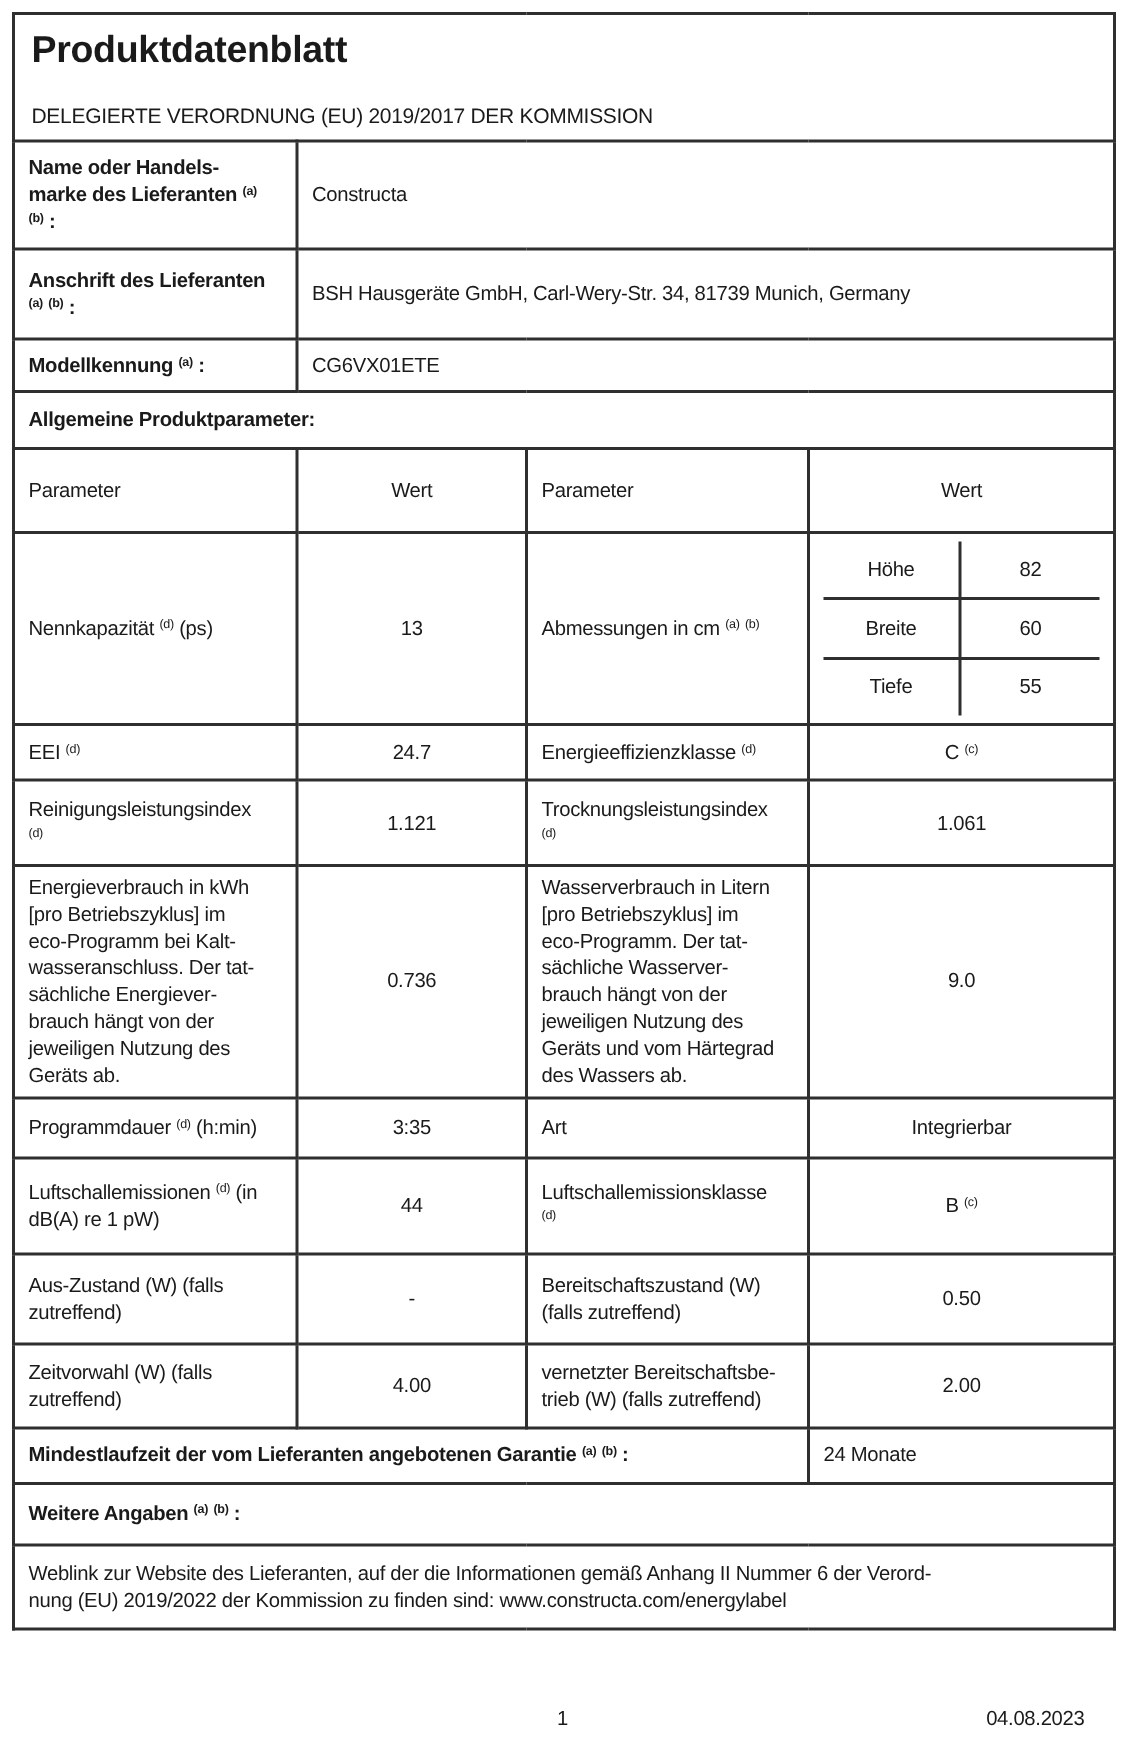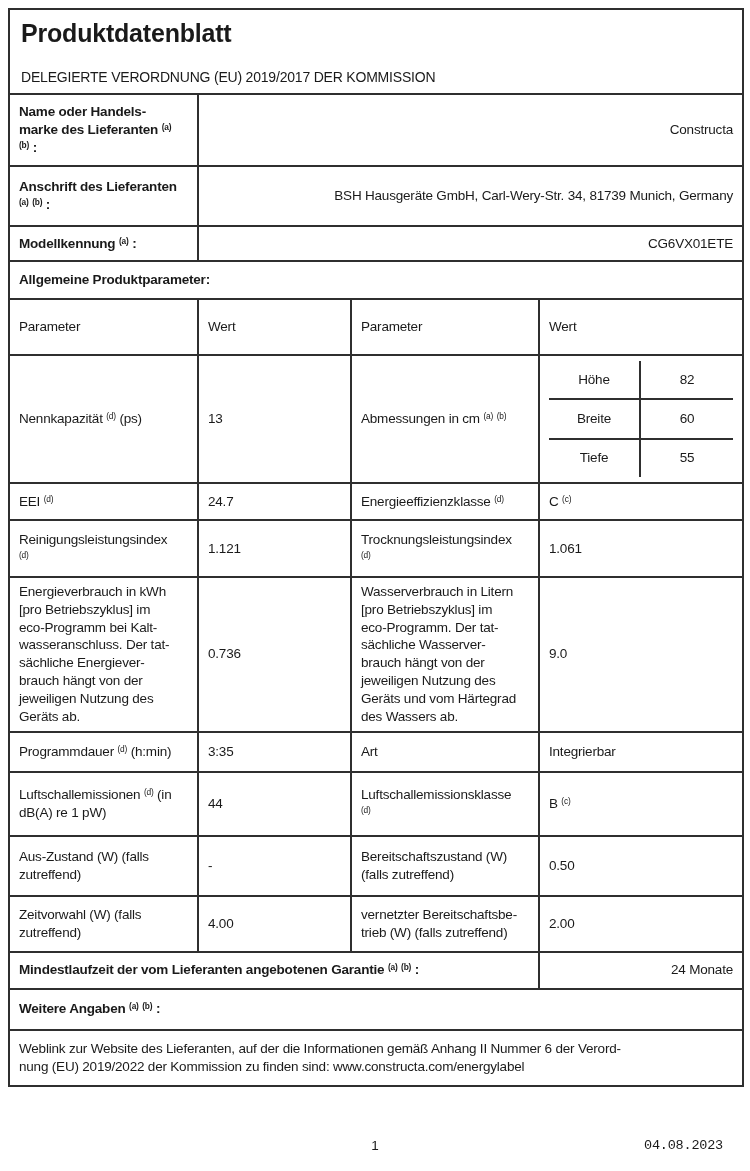--- a/index.html
+++ b/index.html
@@ -16,39 +16,39 @@
   }
   table.sheet{
     position:absolute;left:8px;top:8px;width:734px;
     border-collapse:collapse;table-layout:fixed;
     font-size:13.5px;line-height:1.32;
   }
   table.sheet td{
     border:2px solid var(--border);
     padding:5px 9px;vertical-align:middle;
   }
-  td.val{margin-left:15px;}
-  td.val-left{text-align:right;margin-top:40px;}
+  td.val{text-align:center;margin-left:15px;}
+  td.val-left{text-align:left;margin-top:40px;}
   .b{font-weight:bold;}
   sup{font-size:0.62em;line-height:0;vertical-align:0.5em;}
   
   td.titlecell{vertical-align:top;padding:11px 9px 8px 9px;}
   .doc-title{font-size:25px;font-weight:bold;margin:0 0 0 2px;letter-spacing:-0.2px;}
   .doc-sub{font-size:14px;margin:18px 0 0 2px;}
   
   td.dimcell{padding:0;}
   .dims{display:flex;flex-direction:column;height:100%;min-height:116px;}
   .dim-row{flex:1;display:flex;align-items:stretch;}
   .dim-row + .dim-row{border-top:2px solid var(--border);}
   .dim-name{flex:0 0 92px;border-right:2px solid var(--border);display:flex;align-items:center;justify-content:center;text-align:center;}
   .dim-val{flex:1;display:flex;align-items:center;justify-content:center;text-align:center;}
   
   .footer{position:absolute;left:0;right:0;bottom:16px;height:17px;font-size:13.5px;}
   .page-num{position:absolute;left:0;right:0;text-align:center;}
-  .doc-date{position:absolute;right:27px;top:0;font-family:Liberation Mono, monospace;}
+  .doc-date{position:absolute;right:27px;top:0;}
 </style>
 </head>
 <body>
 
 <div class="page">
   <table class="sheet">
     <colgroup>
       <col style="width:189px">
         <col style="width:153px">
         <col style="width:188px">

